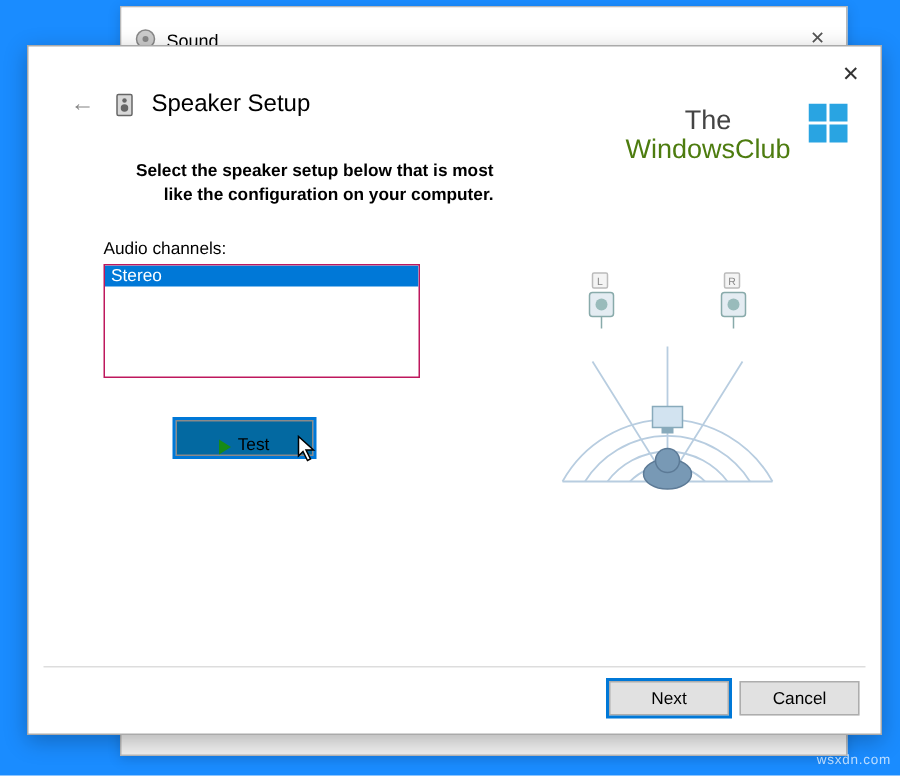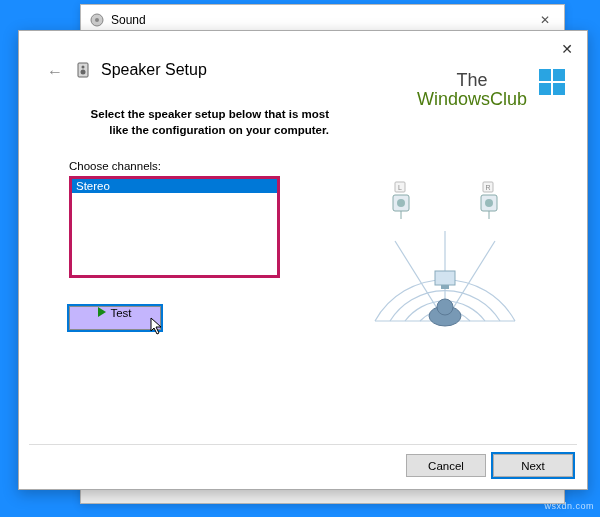--- a/index.html
+++ b/index.html
@@ -17,21 +17,21 @@
       left: 80px;
       width: 485px;
       height: 500px;
       background: #f0f0f0;
       border: 1px solid #b8b8b8;
       box-shadow: 0 2px 8px rgba(0,0,0,0.15);
     }
     .sound-titlebar {
       height: 30px;
       display: flex;
-      align-items: center;
+      align-items: flex-end;
       padding: 0 8px;
       background: #fff;
       border-bottom: 1px solid #ddd;
     }
     .sound-icon {
       width: 16px; height: 16px;
       margin-right: 6px;
       display: inline-flex;
       align-items: center;
       justify-content: center;
@@ -110,48 +110,49 @@
       width: 260px;
       margin-bottom: 22px;
       text-align: right;
     }
     .label {
       font-size: 11.5px;
       margin-bottom: 4px;
     }
     .listbox {
       width: 211px;
-      height: 102px;
-      border: 3px solid #be185d;
+      height: 76px;
+      border: 1px solid #be185d;
       background: #fff;
       overflow: auto;
     }
     .listbox-item {
       font-size: 11.5px;
       padding: 1px 4px;
       cursor: pointer;
     }
     .listbox-item.selected {
       background: #0078d7;
       color: #fff;
     }
     .test-btn {
       margin-top: 28px;
       width: 92px;
       height: 24px;
-      background: #c4b5fd;
+      background: #0369a1;
       border: 1px solid #8a8a8a;
       outline: 2px solid #0078d7;
       font-size: 11.5px;
       display: flex;
-      align-items: flex-start;
+      align-items: flex-end;
       justify-content: center;
       gap: 4px;
       cursor: pointer;
       position: relative;
+      margin-left: 48px;
     }
     .play-tri {
       width: 0; height: 0;
       border-top: 5px solid transparent;
       border-bottom: 5px solid transparent;
       border-left: 8px solid #178a17;
     }
     .cursor {
       position: absolute;
       bottom: -10px;
@@ -246,21 +247,21 @@
       <rect x="0" y="0" width="12" height="12" fill="#29a4e2"></rect>
       <rect x="14" y="0" width="12" height="12" fill="#29a4e2"></rect>
       <rect x="0" y="14" width="12" height="12" fill="#29a4e2"></rect>
       <rect x="14" y="14" width="12" height="12" fill="#29a4e2"></rect>
     </svg>
   </div>
 
   <div class="content">
     <div class="instruction">Select the speaker setup below that is most like the configuration on your computer.</div>
 
-    <div class="label">Choose channels:</div>
+    <div class="label">Audio channels:</div>
     <div class="listbox">
       <div class="listbox-item selected">Stereo</div>
     </div>
 
     <button class="test-btn">
       <span class="play-tri"></span>
       <span>Test</span>
       <span class="cursor">
         <svg width="16" height="18" viewBox="0 0 16 18">
           <path d="M1 1 L1 14 L4 11 L7 17 L9 16 L6 10 L11 10 Z" fill="#fff" stroke="#000" stroke-width="1"></path>
@@ -303,18 +304,18 @@
       <rect x="128" y="11" width="10" height="10" rx="1" fill="#f4f4f4" stroke="#bbb"></rect>
       <text x="133" y="19" font-size="7" text-anchor="middle" fill="#888">R</text>
       <line x1="134" y1="40" x2="134" y2="48" stroke="#8aa"></line>
     </g>
   </svg>
 
 
   <div class="divider"></div>
 
   <div class="button-row">
+    <button class="win-btn primary">Next</button>
     <button class="win-btn">Cancel</button>
-    <button class="win-btn primary">Next</button>
   </div>
 </div>
 
 <div class="watermark">wsxdn.com</div>
 
 </body></html>

